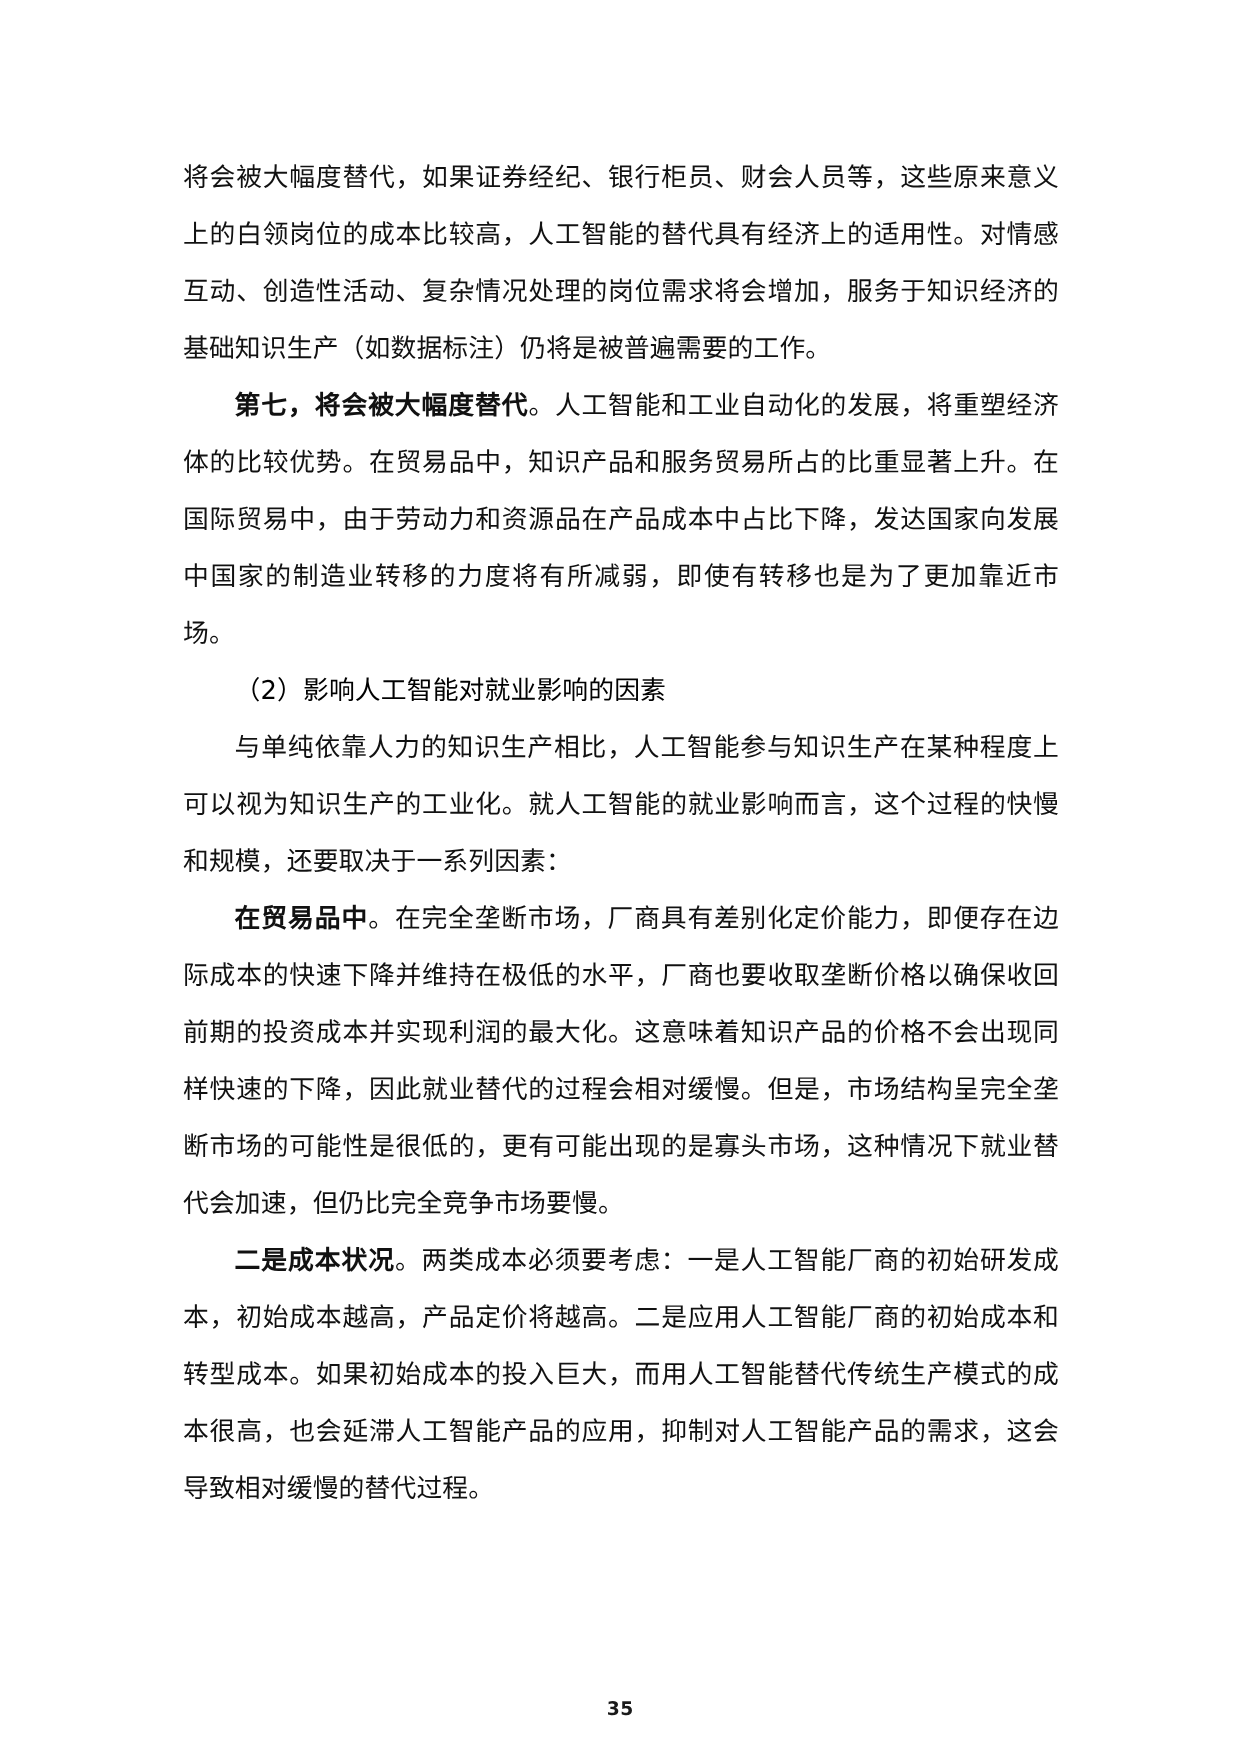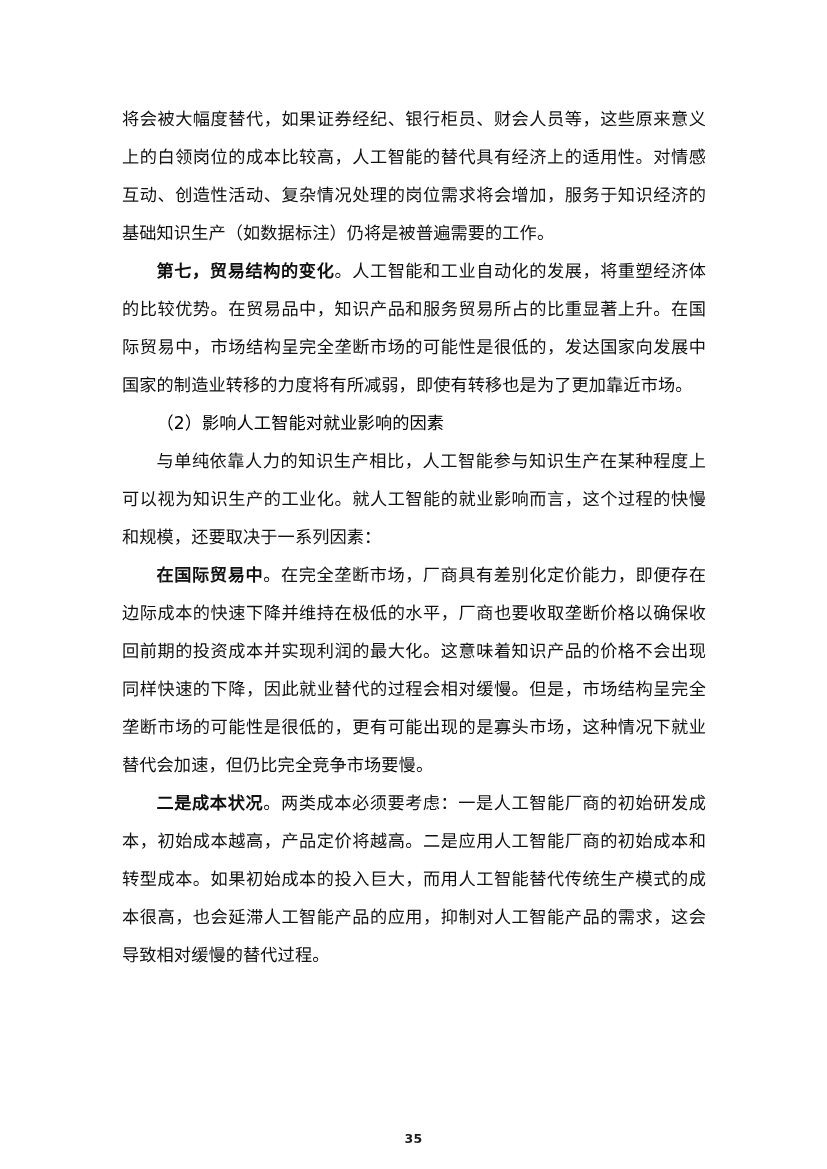--- a/index.html
+++ b/index.html
@@ -75,27 +75,27 @@
 </head>
 <body>
 
 <div class="page">
 
   <div class="text-column">
 
     <p class="body-para no-indent"><span>将会被大幅度替代，如果证券经纪、银行柜员、财会人员等，这些原来意义上的白领岗位的成本比较高，人工智能的替代具有经济上的适用性。对情感互动、创造性活动、复杂情况处理的岗位需求将会增加，服务于知识经济的基础知识生产（如数据标注）仍将是被普遍需要的工作。</span></p>
 
 
-    <p class="body-para"><span class="lead">第七，贸易结构的变化</span><span>。人工智能和工业自动化的发展，将重塑经济体的比较优势。在贸易品中，知识产品和服务贸易所占的比重显著上升。在国际贸易中，市场结构呈完全垄断市场的可能性是很低的，发达国家向发展中国家的制造业转移的力度将有所减弱，即使有转移也是为了更加靠近市场。</span></p>
+    <p class="body-para"><span class="lead">第七，将会被大幅度替代</span><span>。人工智能和工业自动化的发展，将重塑经济体的比较优势。在贸易品中，知识产品和服务贸易所占的比重显著上升。在国际贸易中，由于劳动力和资源品在产品成本中占比下降，发达国家向发展中国家的制造业转移的力度将有所减弱，即使有转移也是为了更加靠近市场。</span></p>
 
     <p class="heading-para"><span>（2）影响人工智能对就业影响的因素</span></p>
 
     <p class="body-para"><span>与单纯依靠人力的知识生产相比，人工智能参与知识生产在某种程度上可以视为知识生产的工业化。就人工智能的就业影响而言，这个过程的快慢和规模，还要取决于一系列因素：</span></p>
 
-    <p class="body-para"><span class="lead">在国际贸易中</span><span>。在完全垄断市场，厂商具有差别化定价能力，即便存在边际成本的快速下降并维持在极低的水平，厂商也要收取垄断价格以确保收回前期的投资成本并实现利润的最大化。这意味着知识产品的价格不会出现同样快速的下降，因此就业替代的过程会相对缓慢。但是，市场结构呈完全垄断市场的可能性是很低的，更有可能出现的是寡头市场，这种情况下就业替代会加速，但仍比完全竞争市场要慢。</span></p>
+    <p class="body-para"><span class="lead">在贸易品中</span><span>。在完全垄断市场，厂商具有差别化定价能力，即便存在边际成本的快速下降并维持在极低的水平，厂商也要收取垄断价格以确保收回前期的投资成本并实现利润的最大化。这意味着知识产品的价格不会出现同样快速的下降，因此就业替代的过程会相对缓慢。但是，市场结构呈完全垄断市场的可能性是很低的，更有可能出现的是寡头市场，这种情况下就业替代会加速，但仍比完全竞争市场要慢。</span></p>
 
     <p class="body-para"><span class="lead">二是成本状况</span><span>。两类成本必须要考虑：一是人工智能厂商的初始研发成本，初始成本越高，产品定价将越高。二是应用人工智能厂商的初始成本和转型成本。如果初始成本的投入巨大，而用人工智能替代传统生产模式的成本很高，也会延滞人工智能产品的应用，抑制对人工智能产品的需求，这会导致相对缓慢的替代过程。</span></p>
 
   </div>
 
   <div class="page-number">35</div>
 
 </div>
 
 </body></html>

